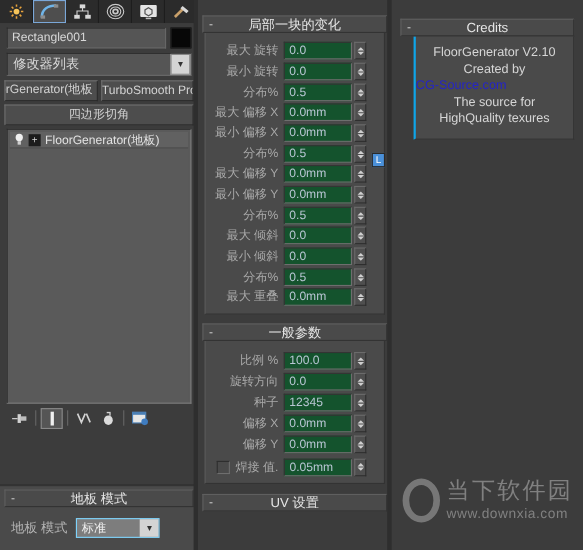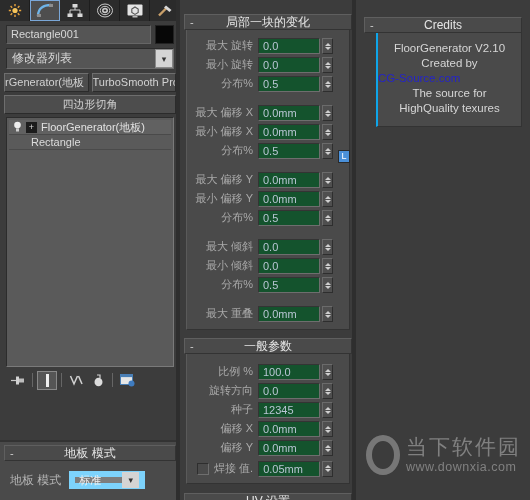--- a/index.html
+++ b/index.html
@@ -111,41 +111,41 @@
 
   
   .floor-panel {
     position: absolute; left: 0; bottom: 0; width: 180px; height: 60px;
     background: #4a4a4a; border-top: 2px solid #333;
   }
   .floor-row { display: flex; align-items: center; padding: 10px 0 0 10px; }
   .floor-label { color: #b4b4b4; font-size: 12px; margin-right: 8px; }
   .combo {
     width: 76px; height: 18px; display: flex; align-items: center;
-    background: #7d7d7d; border: 6px solid #7dd3fc;
+    background: #7d7d7d; border: 1px solid #7dd3fc;
   }
   .combo-text { flex:1; color: #f0f0f0; font-size: 11px; padding-left: 4px; }
   .combo-arrow {
     width: 17px; height: 16px; background: #d4d4d4; color: #333;
     display: flex; align-items: center; justify-content: center; font-size: 9px;
   }
 
   
   .mid-panel {
     position: absolute; left: 180px; top: 11px; width: 176px; height: 489px;
     background: #3c3c3c;
   }
   .param-block {
     margin: 0 6px; background: #4a4a4a;
     border-left: 1px solid #5a5a5a; border-right: 1px solid #333;
     border-bottom: 1px solid #333;
     padding-bottom: 6px;
   }
   .prow { display: flex; align-items: flex-start; height: 17px; margin-top: 2px; padding-right: 16px; }
-  .prow.gap { margin-top: 12px; }
+  .prow.gap { margin-top: 1px; }
   .plabel {
     width: 78px; text-align: right; padding-right: 5px;
     color: #a9a9a9; font-size: 11px; white-space: nowrap;
   }
   .spin-wrap { display: flex; align-items: center; }
   .pfield {
     width: 62px; height: 16px; background: #14532d;
     border-top: 1px solid #343434; border-left: 1px solid #343434;
     border-bottom: 1px solid #6e6e6e; border-right: 1px solid #6e6e6e;
     color: #b9c6d4; font-size: 11px; line-height: 14px; padding-left: 4px;
@@ -290,23 +290,20 @@
       <div class="stack-row sel">
         <span class="bulb-icon">
           <svg width="11" height="12" viewBox="0 0 11 12">
               <circle cx="5.5" cy="4" r="3.3" fill="#efefef"></circle>
               <rect x="4" y="7.3" width="3" height="3.2" fill="#cfcfcf"></rect>
             </svg>
         </span>
         <span class="plus-box">+</span>
         <span>FloorGenerator(地板)</span>
       </div>
-      <div class="stack-row child">
-        <span>Rectangle</span>
-      </div>
     </div>
   </div>
 
   <div class="stack-tools">
     <div class="st-btn">
       <svg width="17" height="13" viewBox="0 0 17 13">
           <path d="M1 6.5h5" stroke="#c9c9c9" stroke-width="1.2"></path>
           <rect x="6" y="2.5" width="3" height="8" fill="#d2d2d2"></rect>
           <rect x="9" y="4.5" width="5" height="4" fill="#bdbdbd"></rect>
         </svg>

